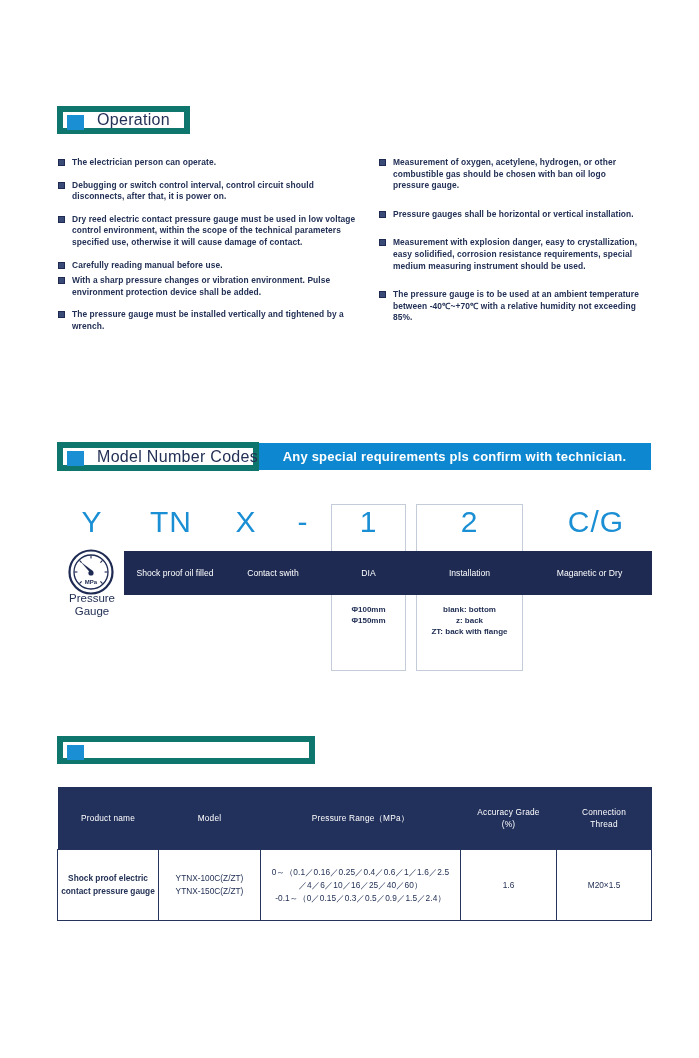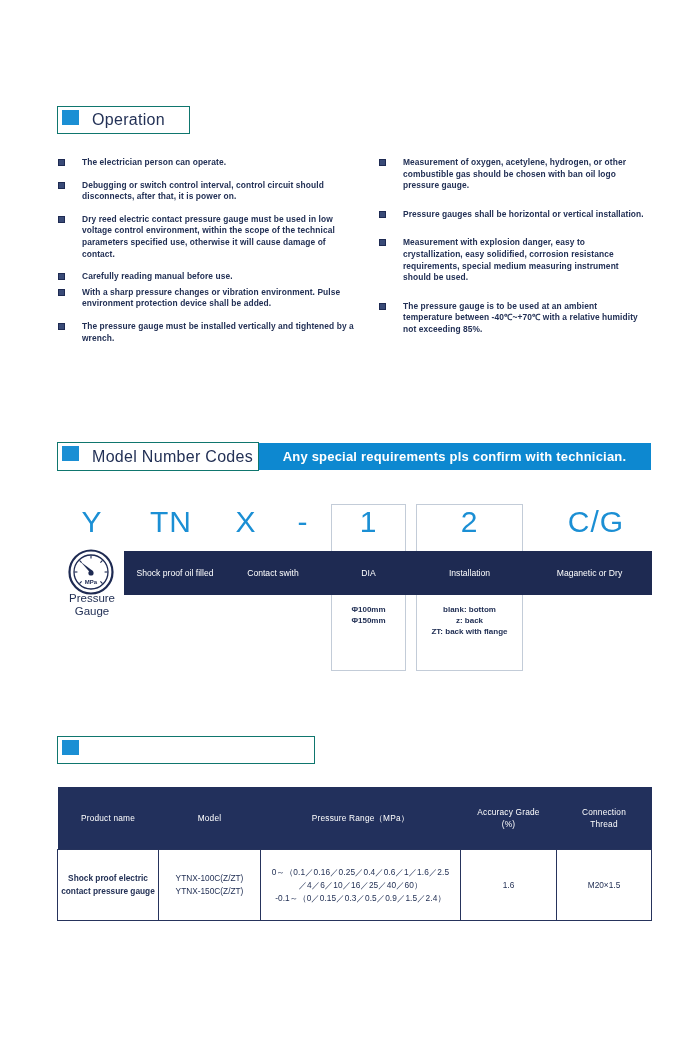--- a/index.html
+++ b/index.html
@@ -12,21 +12,21 @@
     height: 1058px;
     position: relative;
     font-family: "Liberation Sans", sans-serif;
     color: #1e2a52;
     overflow: hidden;
   }
 
   
   .section-head {
     position: absolute;
-    border: 1px solid #0f766e;
+    border: 6px solid #0f766e;
     background: #ffffff;
     box-sizing: border-box;
     display: flex;
     align-items: center;
   }
   .section-head .sq {
     position: absolute;
     left: 4px;
     top: 3px;
     width: 17px;
@@ -39,21 +39,21 @@
     letter-spacing: .3px;
     color: #233156;
     padding-left: 34px;
     white-space: nowrap;
   }
 
   
   .bullet-col { position: absolute; }
   .bullet-item {
     position: relative;
-    padding-left: 24px;
+    padding-left: 14px;
     font-size: 8.4px;
     line-height: 11.6px;
     font-weight: bold;
     color: #223055;
     letter-spacing: .1px;
   }
   .bullet-item .bsq {
     position: absolute;
     left: 0;
     top: 2px;

